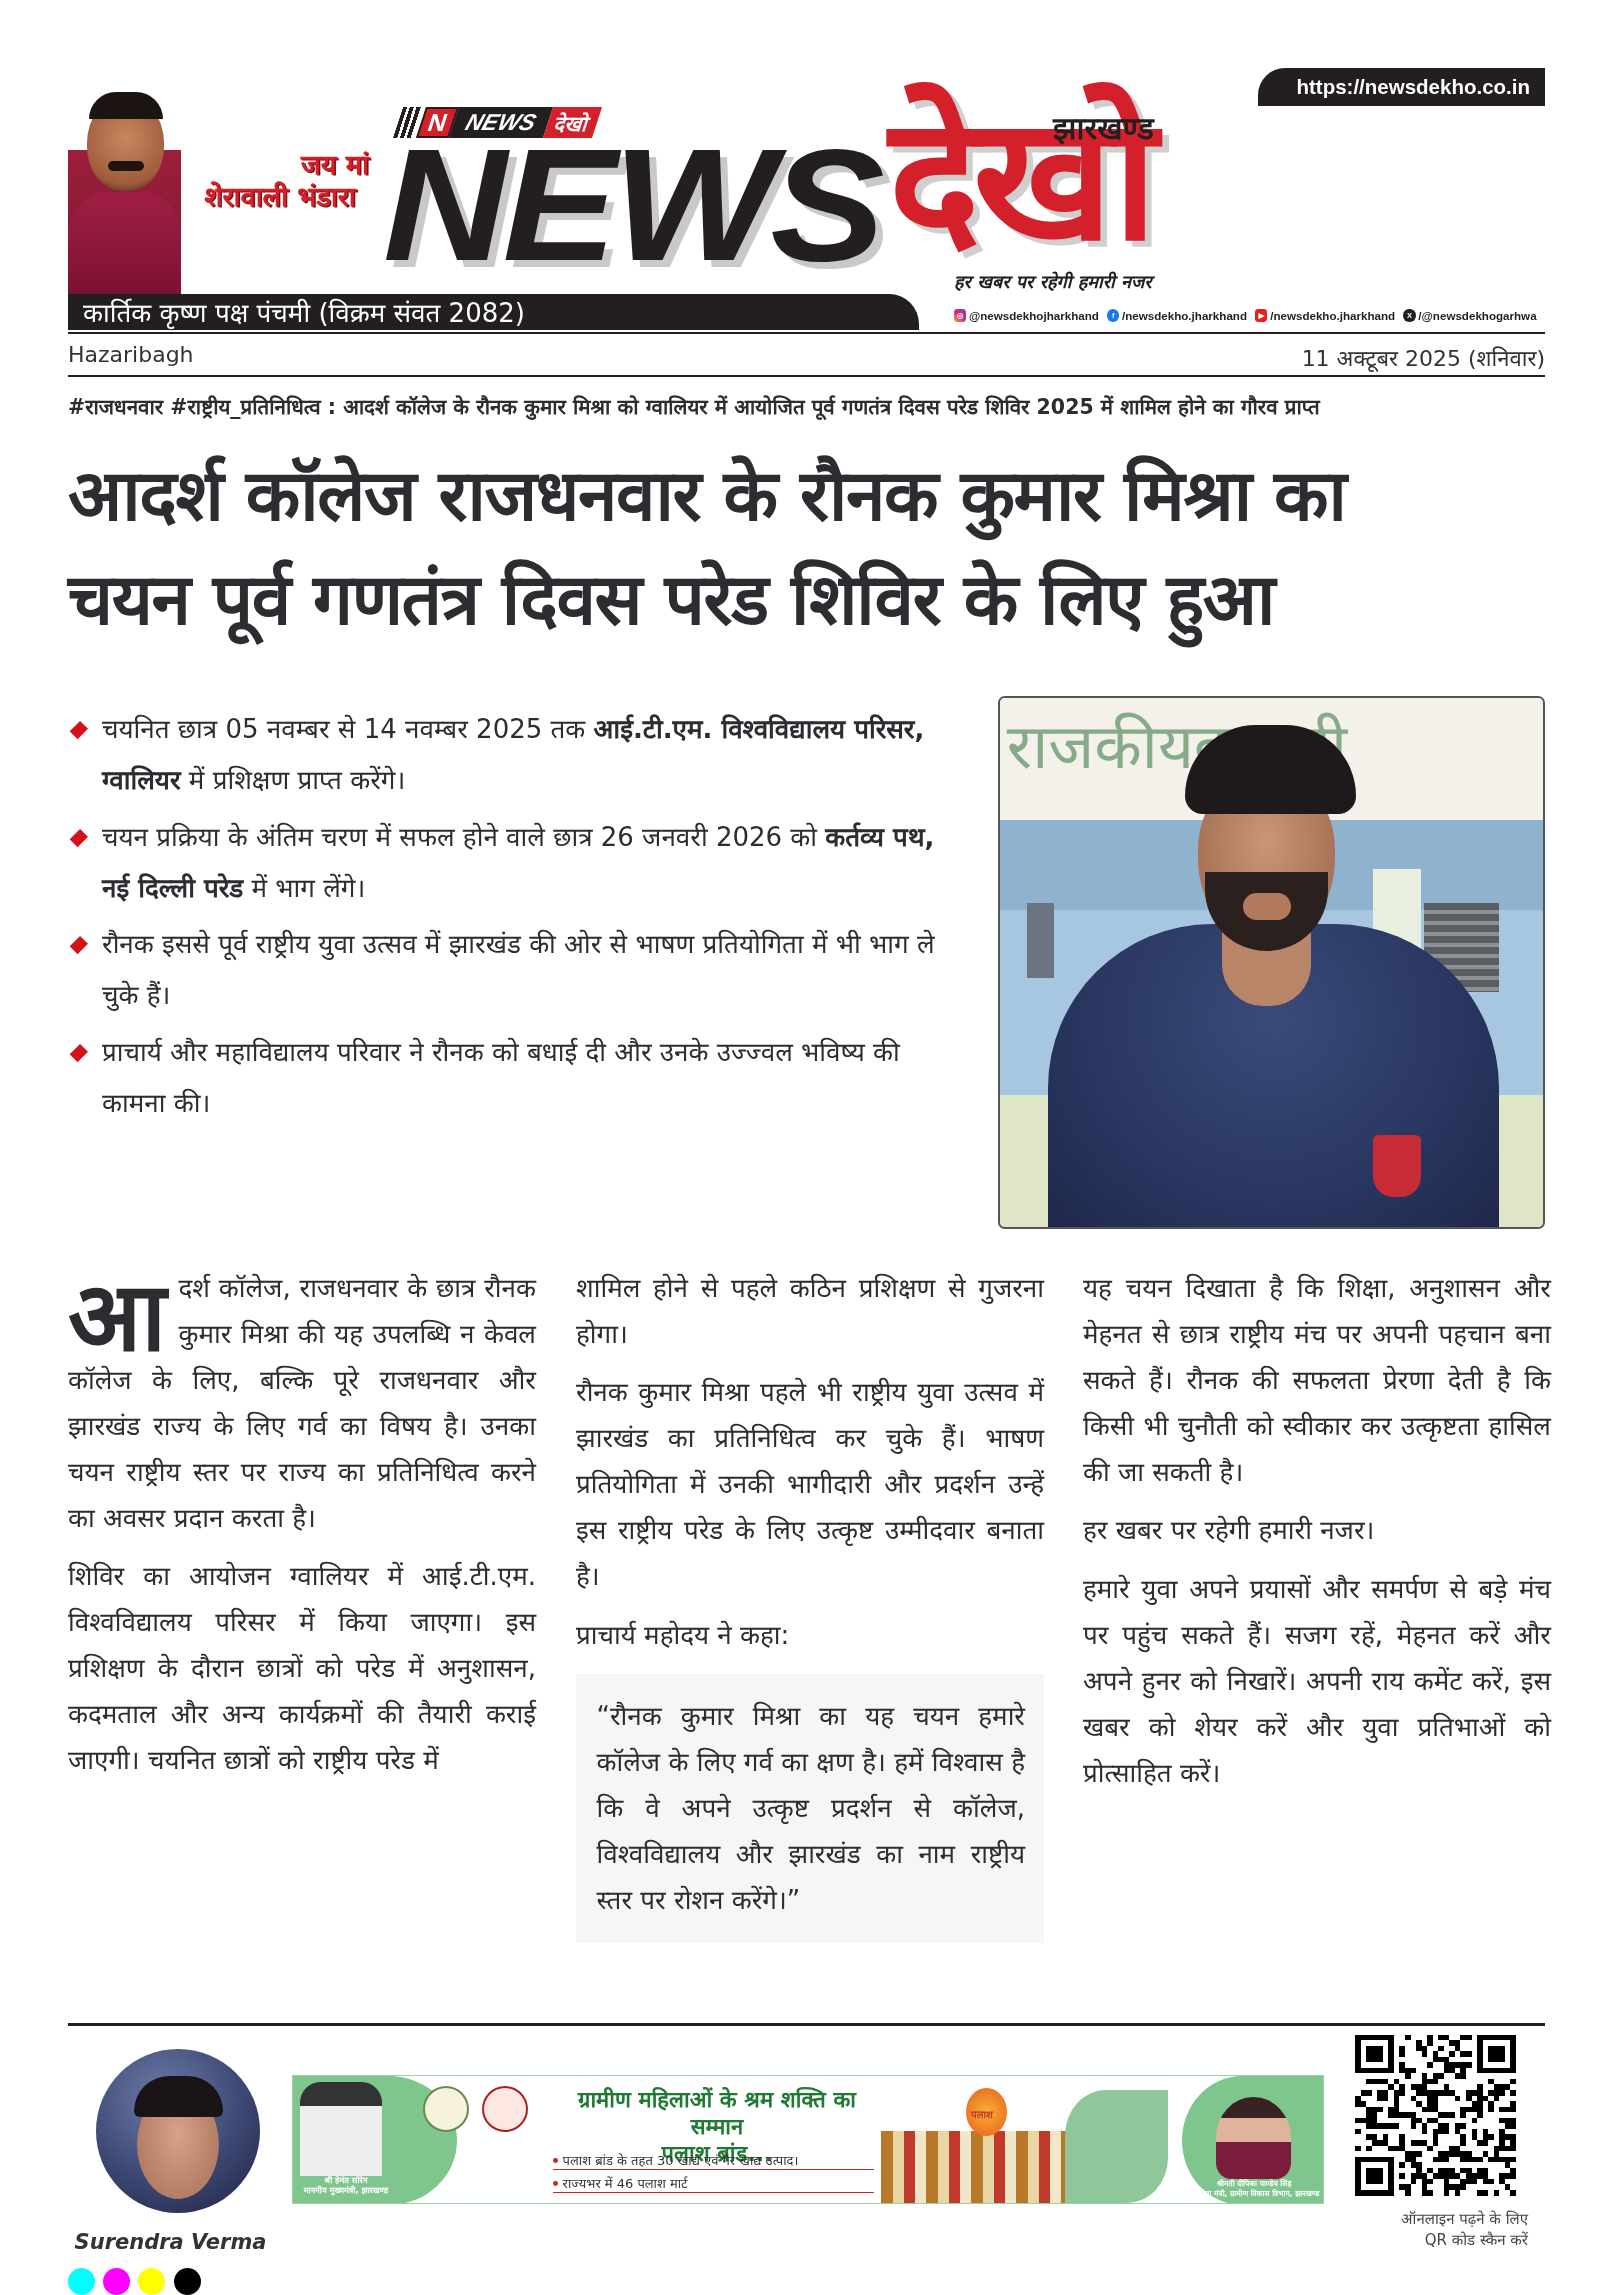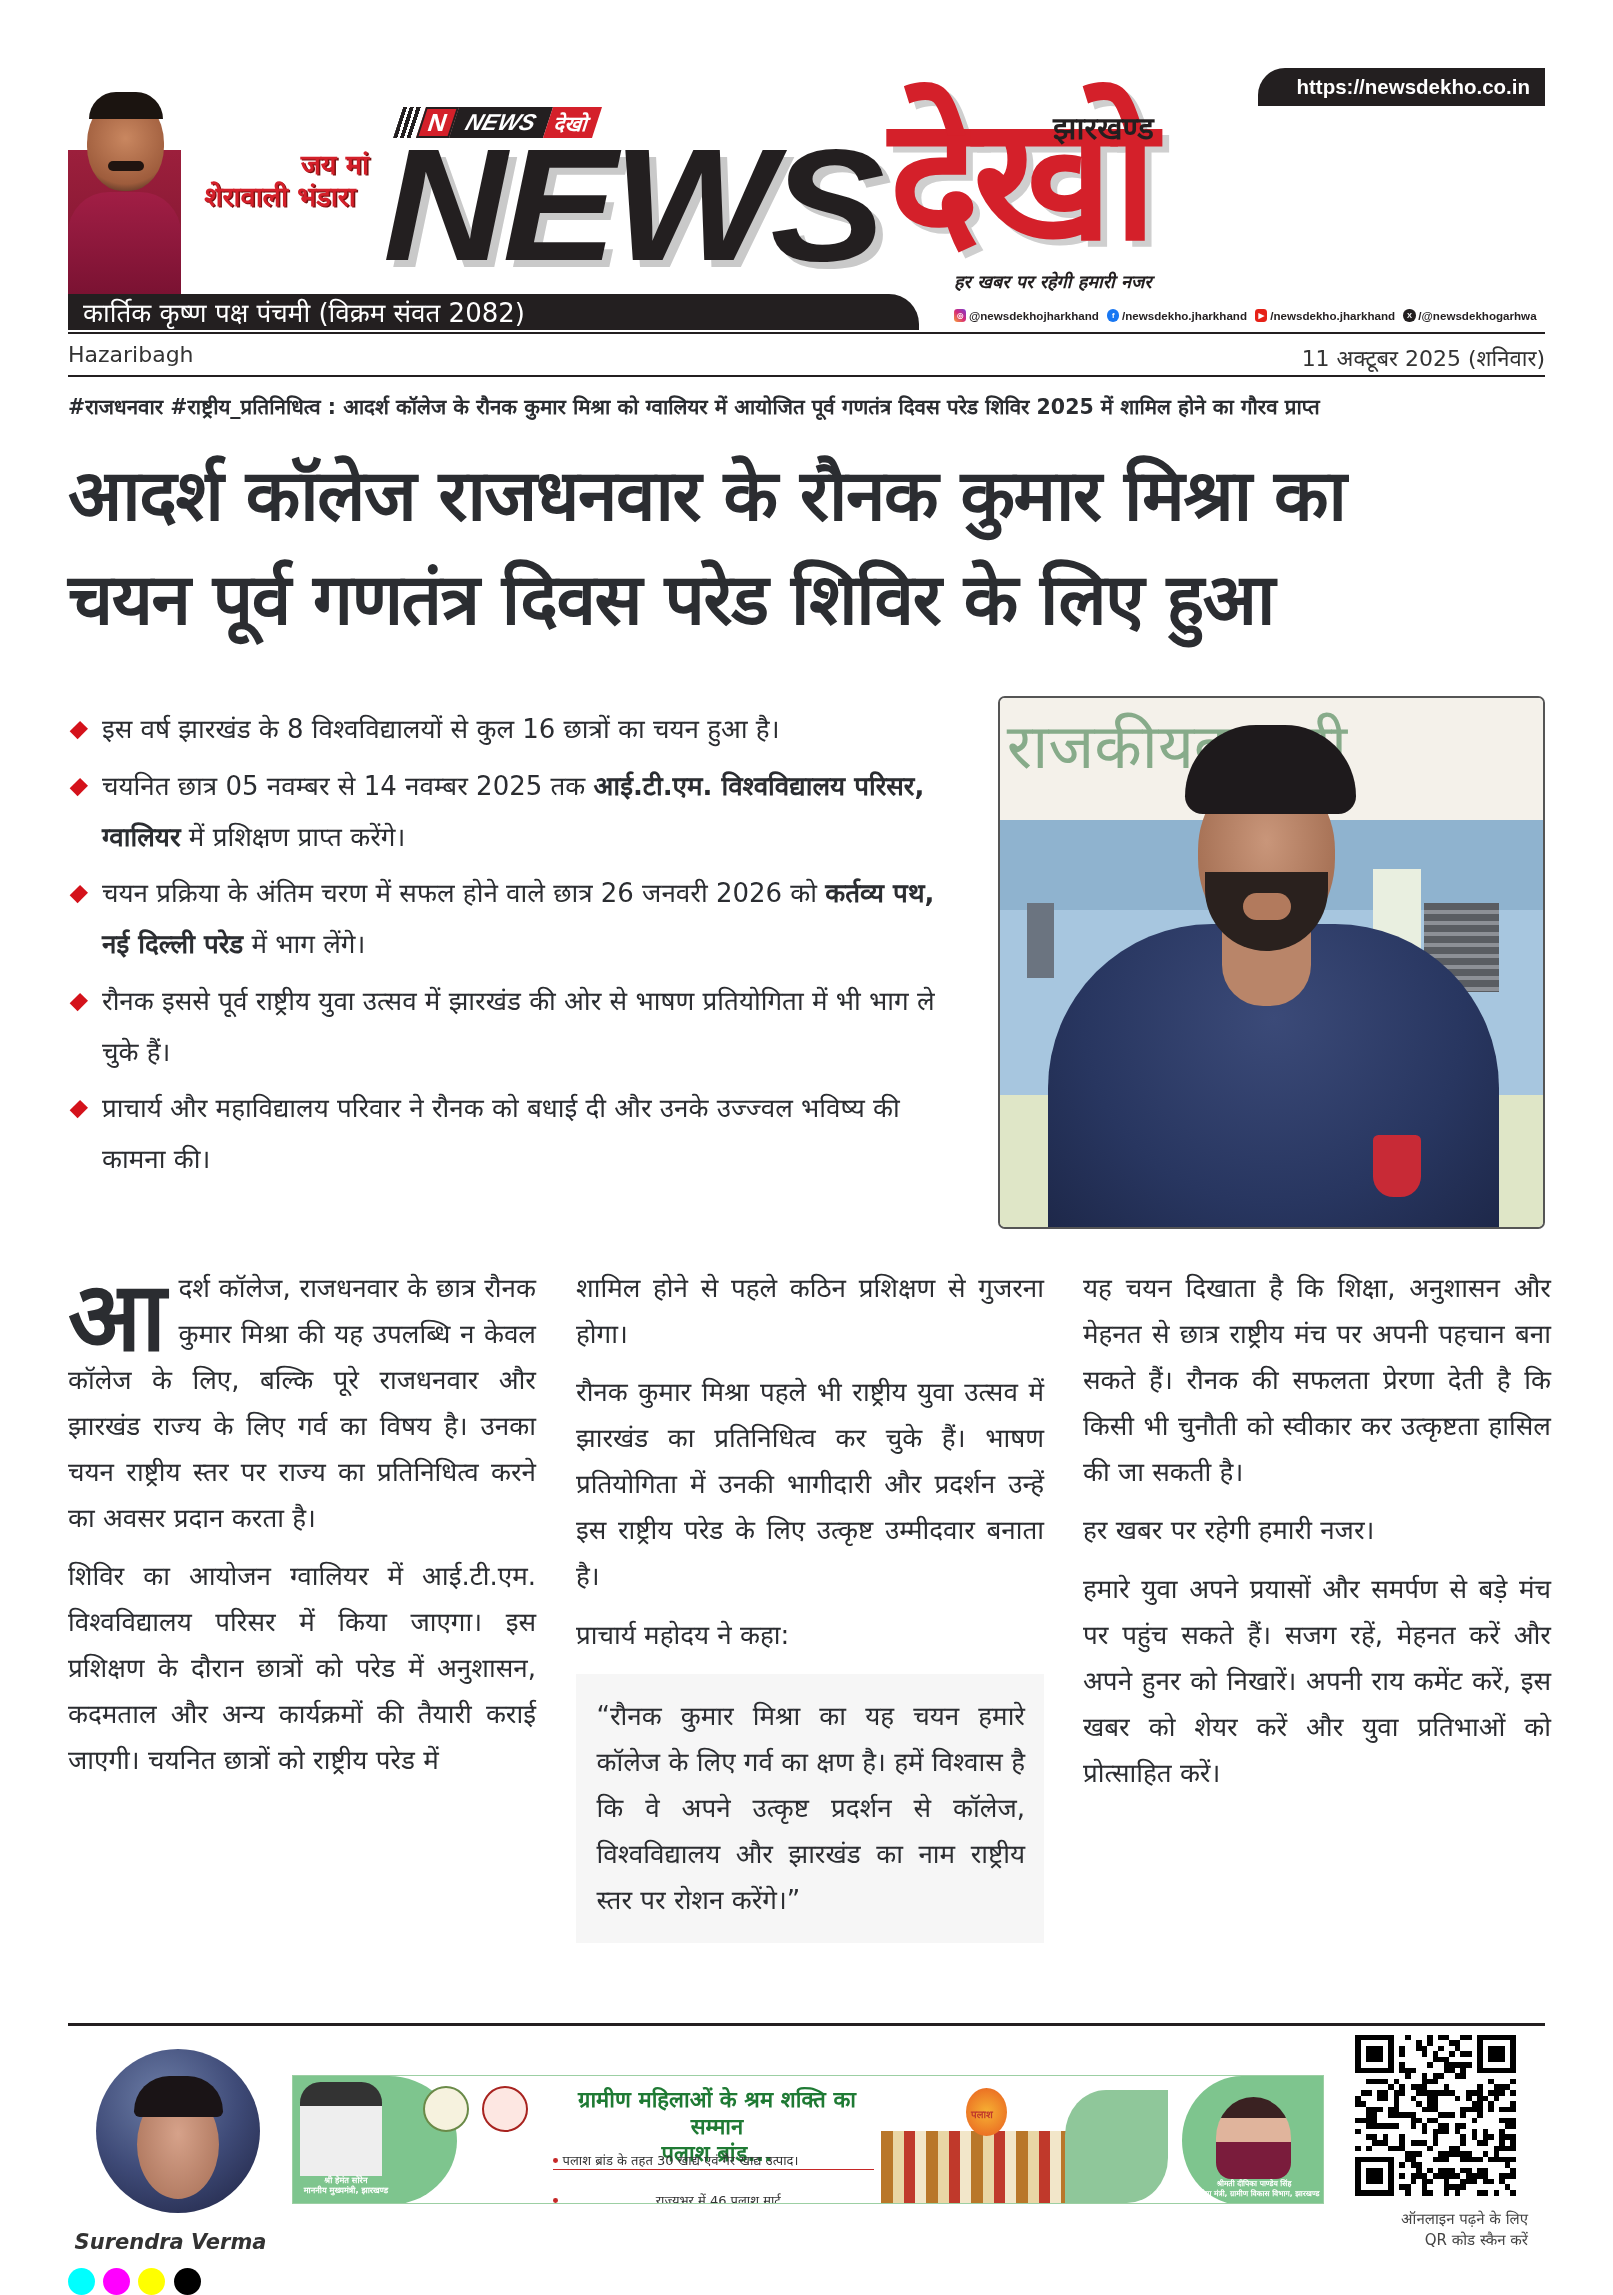--- a/index.html
+++ b/index.html
@@ -96,21 +96,21 @@
   .ad-left { position: absolute; left: 0; top: 0; width: 164px; height: 129px; background: #7ec58e; border-radius: 0 50% 50% 0 / 0 60% 60% 0; }
   .ad-cm { position: absolute; left: 6.8px; top: 5.5px; width: 82px; height: 94px; background: linear-gradient(180deg,#333 0 25%,#eee 25%); border-radius: 20.5px 20.5px 0 0; }
   .ad-cm-name { position: absolute; left: 1.4px; top: 100px; width: 103px; text-align: center; color: #fff; font-size: 8.2px; font-weight: 700; line-height: 1.2; }
   .ad-seal { position: absolute; top: 9.6px; width: 46px; height: 46px; border-radius: 50%; border: 2.1px solid #6a8a48; background: #f6f2de; }
   .ad-seal.s1 { left: 130px; }
   .ad-seal.s2 { left: 189px; border-color: #a8231f; background: #fde7e2; }
   .ad-title { position: absolute; left: 260px; top: 9.6px; width: 328px; text-align: center; color: #1f7a34; font-weight: 900; font-size: 22px; line-height: 27px; }
   .ad-point { position: absolute; left: 260px; color: #333; font-size: 13px; border-bottom: 1.4px solid #c62828; padding-left: 9.6px; }
   .ad-point::before { content: ""; position: absolute; left: 0; top: 6.8px; width: 4.8px; height: 4.8px; border-radius: 50%; background: #c62828; }
   .ad-point.p1 { top: 75px; width: 321px; }
-  .ad-point.p2 { top: 115px; width: 321px; text-align: center; }
+  .ad-point.p2 { top: 98px; width: 321px; }
   .ad-products { position: absolute; left: 588px; top: 55px; width: 185px; height: 74px;
     background: repeating-linear-gradient(90deg,#b9772a 0 12.3px,#e9d6a5 12.3px 23px,#c0392b 23px 34px,#f2e6c9 34px 45px); }
   .ad-palash-logo { position: absolute; left: 673px; top: 12.3px; width: 41px; height: 48px; border-radius: 50%; background: radial-gradient(circle,#f6b133,#e85d1f); }
   .ad-women { position: absolute; left: 772px; top: 13.7px; width: 103px; height: 113px; background: #8fc79a; border-radius: 40% 0 40% 0; }
   .ad-minister { position: absolute; left: 889px; top: 0; width: 144px; height: 129px; background: #7ec58e; border-radius: 50% 0 0 50% / 60% 0 0 60%; }
   .ad-minister .m { position: absolute; left: 34px; top: 20.5px; width: 75px; height: 82px; border-radius: 50% 50% 20% 20%; background: linear-gradient(180deg,#3a2222 0 25%,#e0b49c 25% 55%,#7a1c3c 55%); }
   .ad-minister .mn { position: absolute; left: 0; top: 103px; width: 144px; text-align: center; color: #fff; font-size: 7.5px; font-weight: 700; line-height: 1.3; }
   .ad-logo-text { position: absolute; left: 678px; top: 31px; font-size: 10px; color: #c0392b; font-weight: 700; }
 
   .qr { position: absolute; left: 1355px; top: 2034px; width: 161px; height: 162px; background: #fff; }
@@ -175,21 +175,20 @@
 <div class="dateline right">11 अक्टूबर 2025 (शनिवार)</div>
 <div class="rule r2"></div>
 
 <div class="kicker">#राजधनवार #राष्ट्रीय_प्रतिनिधित्व : आदर्श कॉलेज के रौनक कुमार मिश्रा को ग्वालियर में आयोजित पूर्व गणतंत्र दिवस परेड शिविर 2025 में शामिल होने का गौरव प्राप्त</div>
 <h1 class="headline">
   <span>आदर्श कॉलेज राजधनवार के रौनक कुमार मिश्रा का</span><br>
   <span>चयन पूर्व गणतंत्र दिवस परेड शिविर के लिए हुआ</span>
 </h1>
 
 <ul class="bullets">
-  <li><span class="dia"></span><span>इस वर्ष झारखंड के 8 विश्वविद्यालयों से कुल 16 छात्रों का चयन हुआ है।</span><b></b><span></span></li>
   <li><span class="dia"></span><span>चयनित छात्र 05 नवम्बर से 14 नवम्बर 2025 तक </span><b>आई.टी.एम. विश्वविद्यालय परिसर, ग्वालियर</b><span> में प्रशिक्षण प्राप्त करेंगे।</span></li>
   <li><span class="dia"></span><span>चयन प्रक्रिया के अंतिम चरण में सफल होने वाले छात्र 26 जनवरी 2026 को </span><b>कर्तव्य पथ, नई दिल्ली परेड</b><span> में भाग लेंगे।</span></li>
   <li><span class="dia"></span><span>रौनक इससे पूर्व राष्ट्रीय युवा उत्सव में झारखंड की ओर से भाषण प्रतियोगिता में भी भाग ले चुके हैं।</span><b></b><span></span></li>
   <li><span class="dia"></span><span>प्राचार्य और महाविद्यालय परिवार ने रौनक को बधाई दी और उनके उज्ज्वल भविष्य की कामना की।</span><b></b><span></span></li>
 </ul>
 
 <div class="hero-photo" title="रौनक कुमार मिश्रा">
   <div class="wall"></div>
   <div class="wall-text">राजकीयकृत वी</div>
   <div class="win1"></div>

